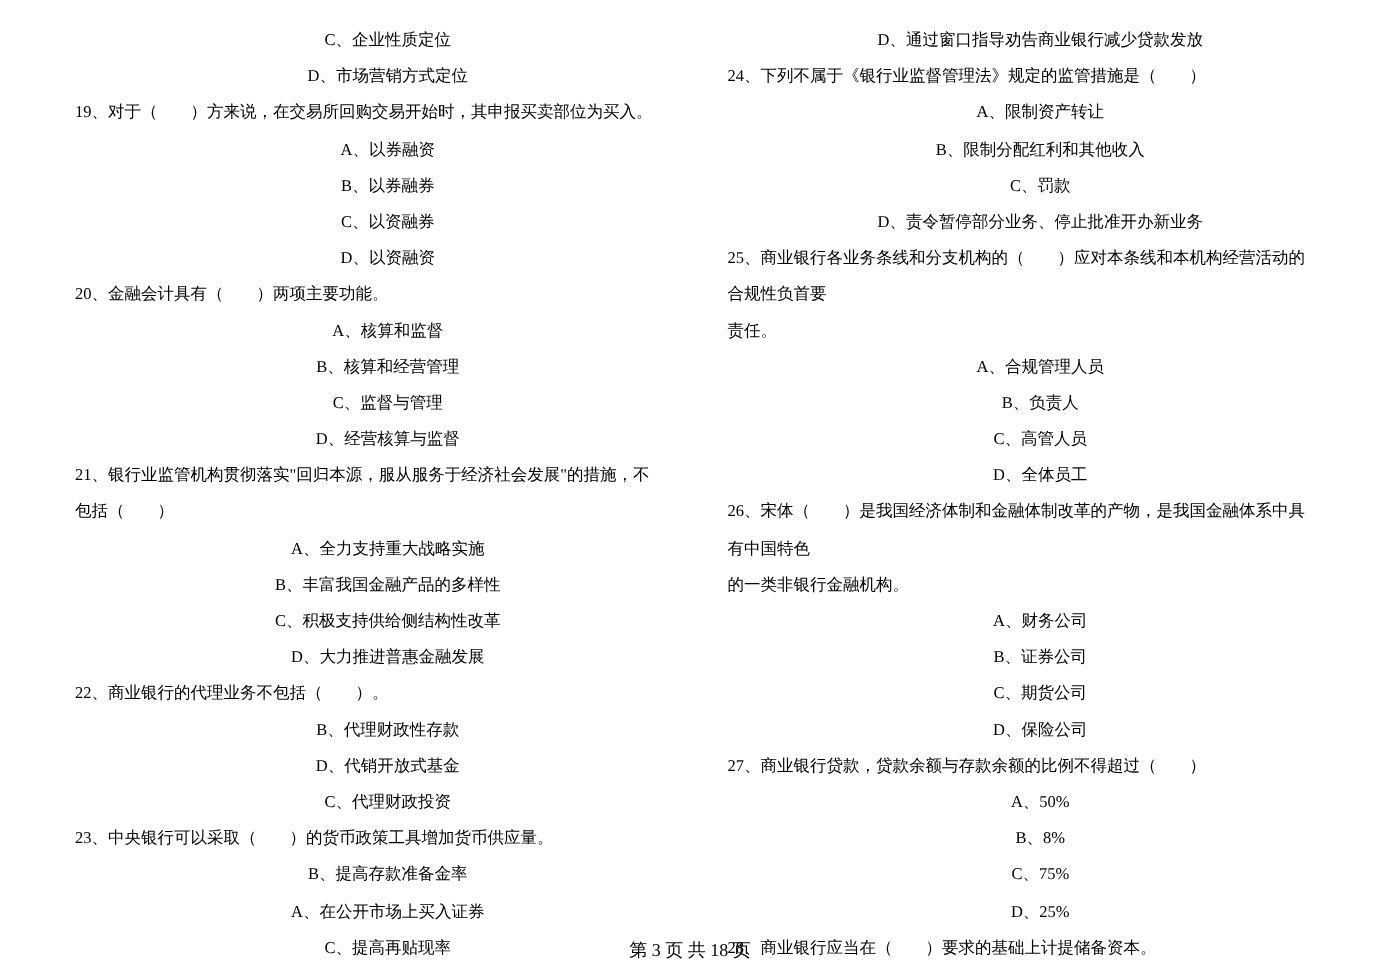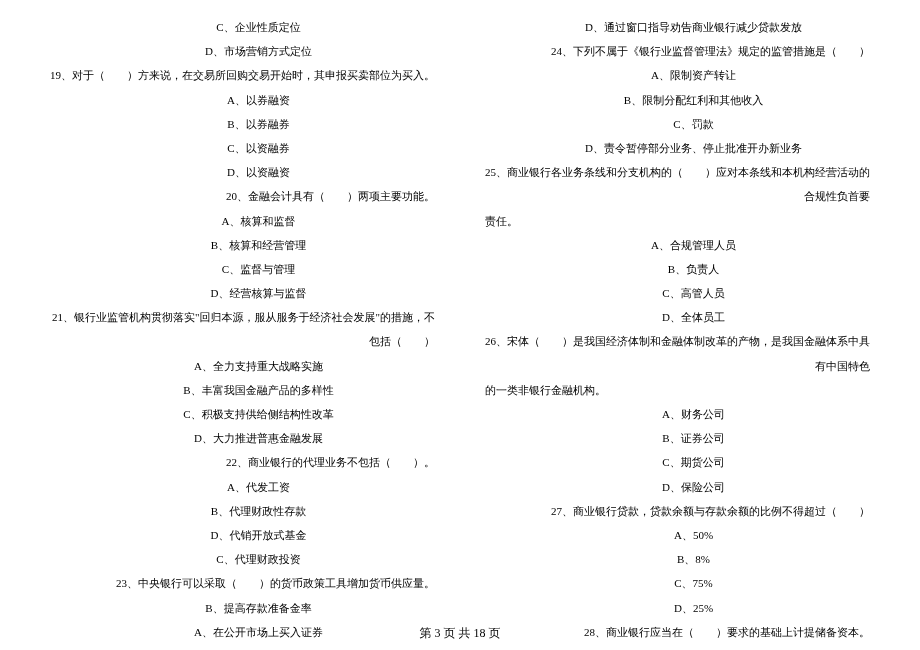--- a/index.html
+++ b/index.html
@@ -24,21 +24,20 @@
     .col {
       flex: 1;
       line-height: 2.2;
     }
     .opt {
       padding-left: 32px;
       text-align: center;
     }
     .q {
       padding-left: 0;
-      text-align: right;
     }
     .cont {
       padding-left: 0;
     }
     .footer {
       position: absolute;
       bottom: 8px;
       left: 0;
       right: 0;
       text-align: center;
@@ -61,21 +60,20 @@
     <div class="opt">A、核算和监督</div>
     <div class="opt">B、核算和经营管理</div>
     <div class="opt">C、监督与管理</div>
     <div class="opt">D、经营核算与监督</div>
     <div class="q">21、银行业监管机构贯彻落实"回归本源，服从服务于经济社会发展"的措施，不包括（　　）</div>
     <div class="opt">A、全力支持重大战略实施</div>
     <div class="opt">B、丰富我国金融产品的多样性</div>
     <div class="opt">C、积极支持供给侧结构性改革</div>
     <div class="opt">D、大力推进普惠金融发展</div>
     <div class="q">22、商业银行的代理业务不包括（　　）。</div>
-    <div class="opt">A、代发工资</div>
     <div class="opt">B、代理财政性存款</div>
     <div class="opt">D、代销开放式基金</div>
     <div class="opt">C、代理财政投资</div>
     <div class="q">23、中央银行可以采取（　　）的货币政策工具增加货币供应量。</div>
     <div class="opt">B、提高存款准备金率</div>
     <div class="opt">A、在公开市场上买入证券</div>
     <div class="opt">C、提高再贴现率</div>
   </div>
 
   <div class="col">

